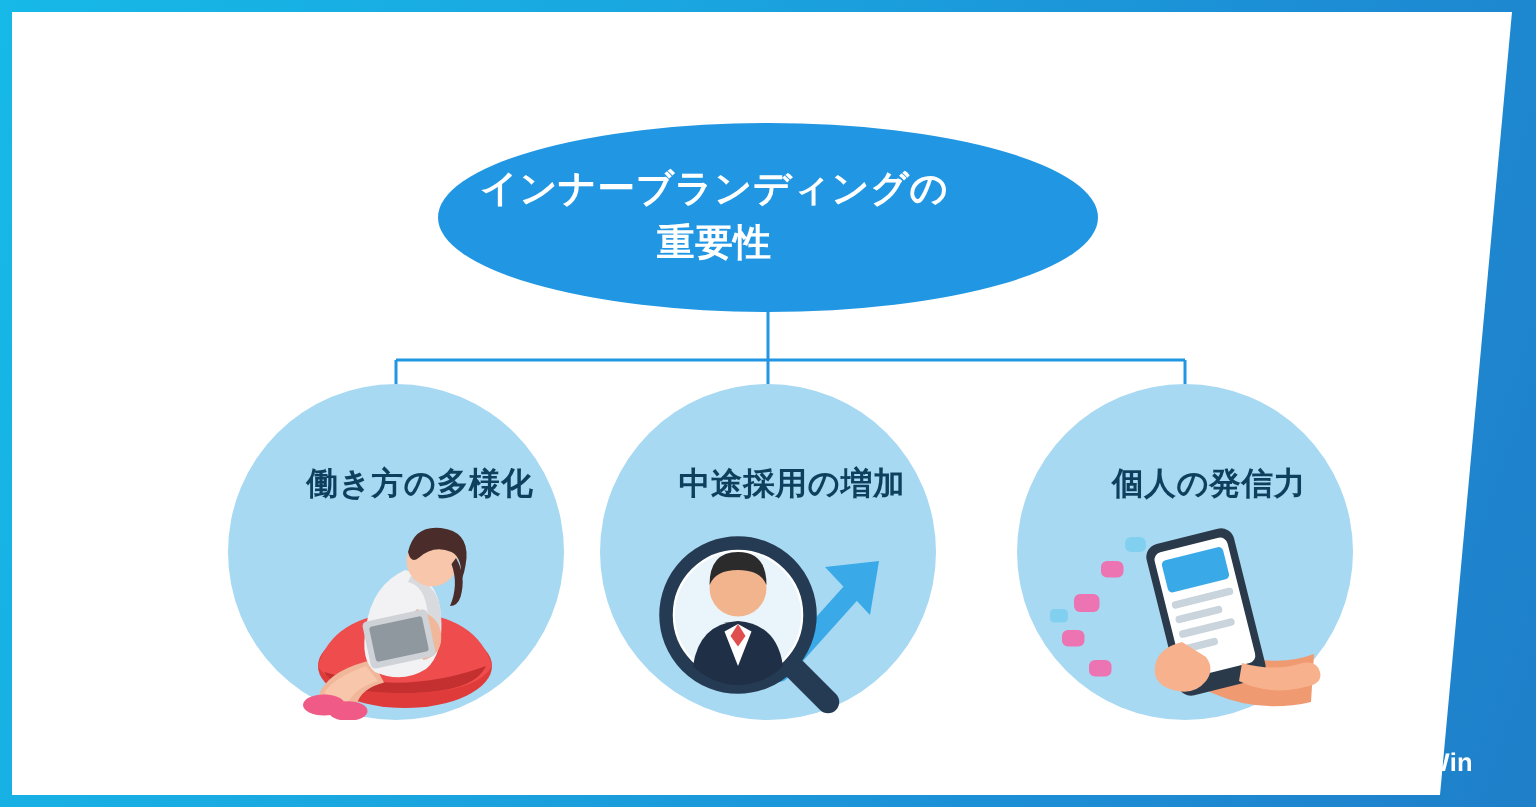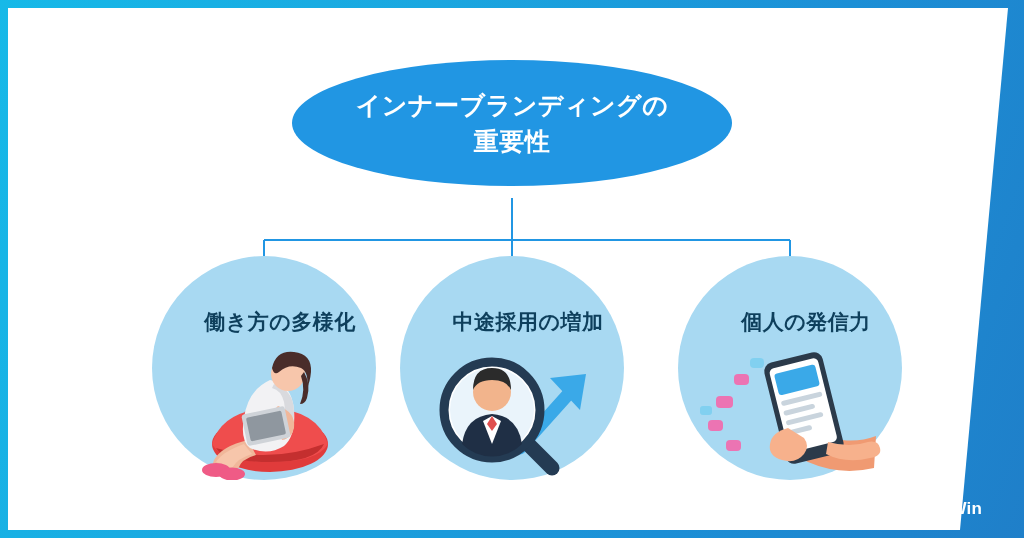--- a/index.html
+++ b/index.html
@@ -35,30 +35,31 @@
   #lines {
     position: absolute;
     left: 0; top: 0;
     width: 1024px; height: 538px;
     pointer-events: none;
   }
   
   #root-node {
     position: absolute;
     left: 292px;
-    top: 60px;
+    top: 82px;
     width: 440px;
     height: 126px;
     border-radius: 50%;
     background: #2196e3;
     display: flex;
     align-items: center;
-    justify-content: center;
+    justify-content: flex-start;
     text-align: center;
     box-sizing: border-box;
+    font-family: Liberation Serif, serif;
   }
   #root-label {
     color: #ffffff;
     font-size: 25px;
     font-weight: bold;
     line-height: 1.45;
     letter-spacing: 0.5px;
     padding: 0 28px;
     white-space: pre-line;
   }

